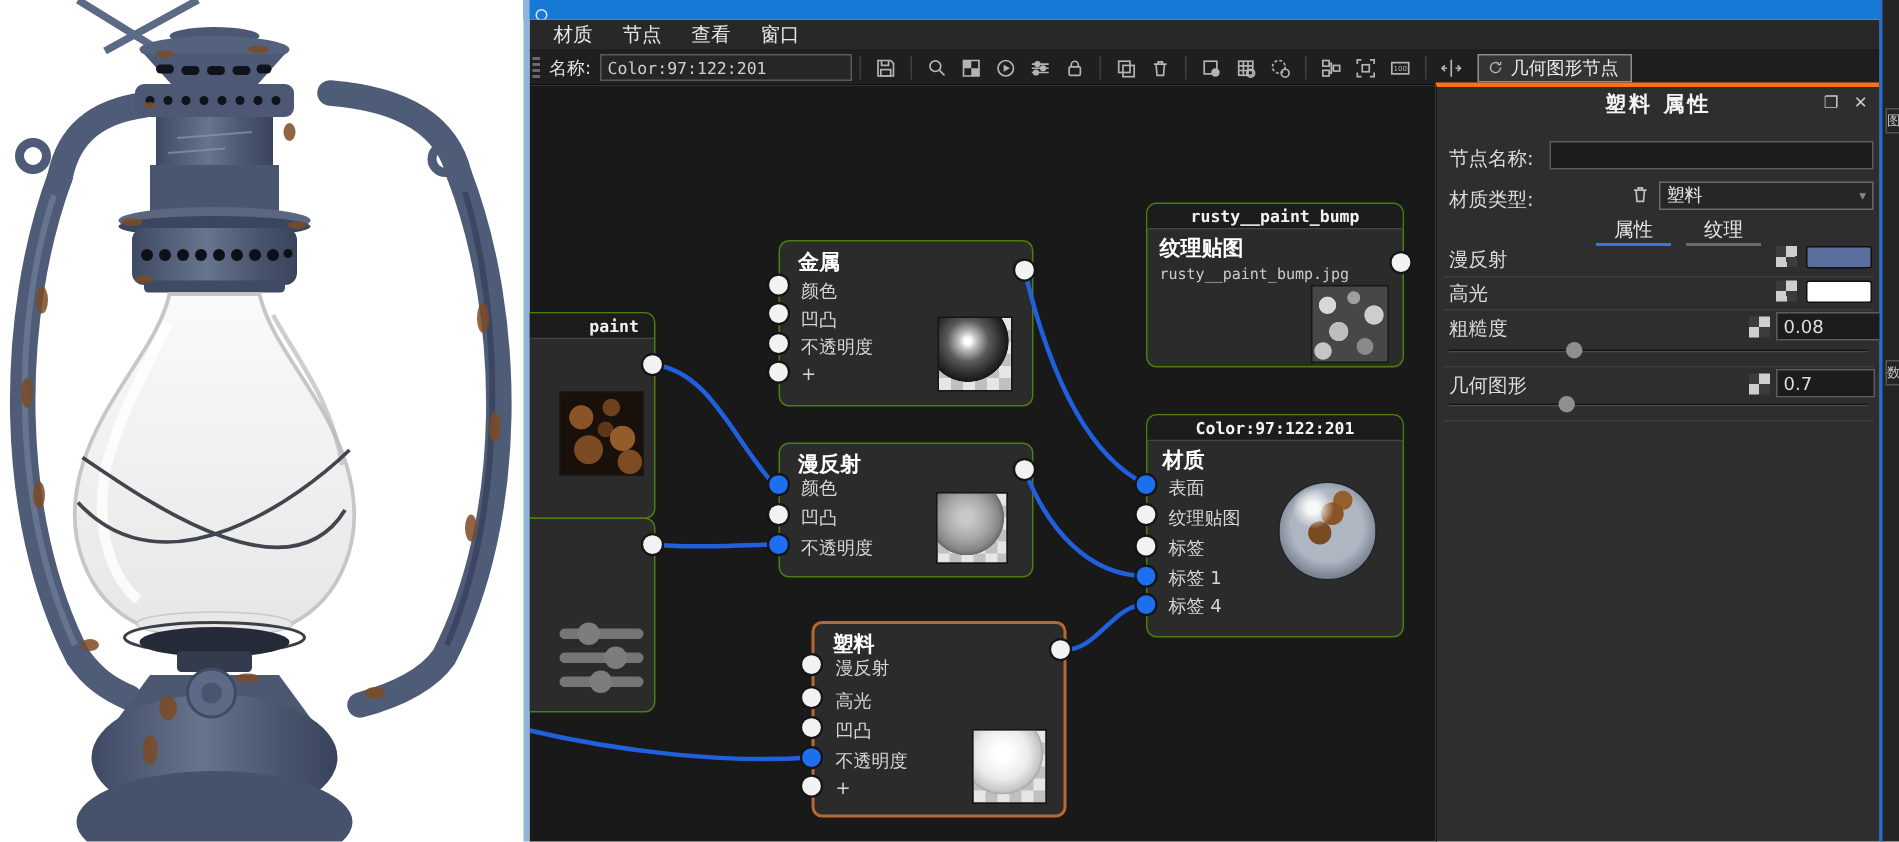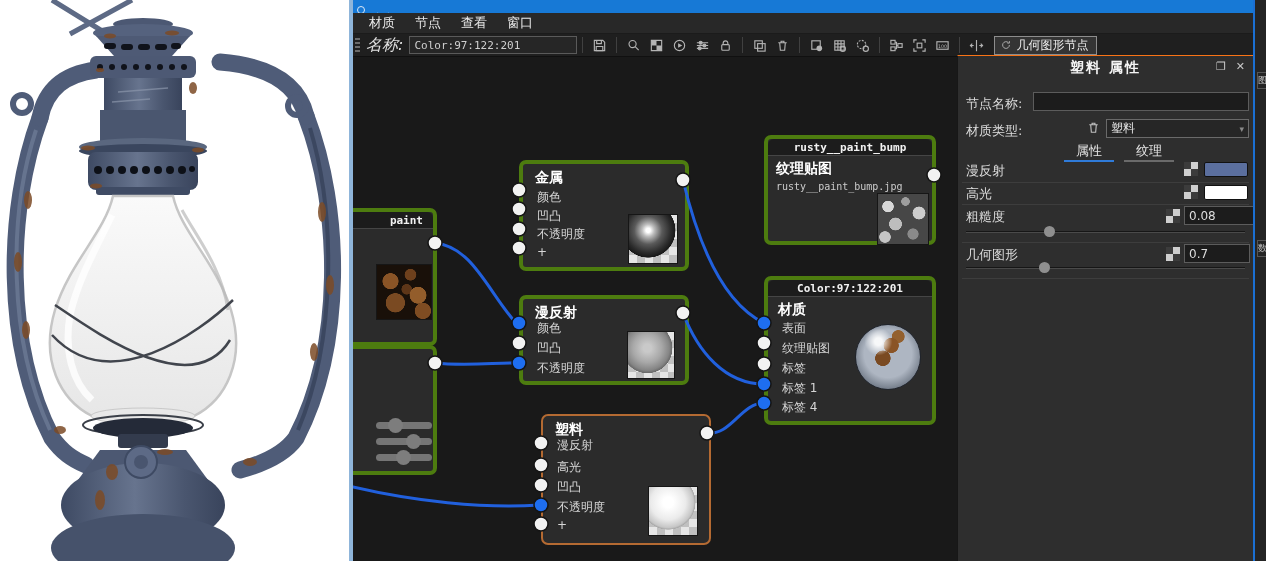--- a/index.html
+++ b/index.html
@@ -18,32 +18,32 @@
   .titlebar .wtitle { margin-top:22px; letter-spacing:1px; }
   .wctrls { position:absolute; right:14px; top:4px; display:flex; gap:36px; color:#eaf3fd; font-size:9px; }
   .menubar { position:absolute; left:353px; top:13px; right:13px; height:21px; background:#282828; display:flex;
     align-items:center; padding-left:6px; z-index:4; border-bottom:1px solid #1b1b1b; }
   .mitem { color:#e8e8e8; font-size:13px; padding:0 10px; height:100%; display:flex; align-items:center; }
 
   .toolbar { position:absolute; left:353px; top:34px; right:13px; height:23px; background:#1f1f1f;
     border-bottom:1px solid #101010; display:flex; align-items:center; z-index:4; }
   .grip { width:5px; height:15px; margin:0 4px 0 2px;
     background:repeating-linear-gradient(to bottom,#6a6a6a 0 2px,transparent 2px 4px); }
-  .tname { color:#e2e2e2; font-size:16px; margin:0 6px 0 2px; white-space:nowrap;font-style:italic; }
+  .tname { color:#e2e2e2; font-size:12px; margin:0 6px 0 2px; white-space:nowrap; }
   .tinput { width:168px; height:18px; background:#262626; border:1px solid #5a5a5a; color:#cfcfcf;
     font-family:"DejaVu Sans Mono","Liberation Mono",monospace; font-size:11px; padding:0 4px; }
   .tsep { width:1px; height:16px; background:#404040; margin:0 5px; }
   .tico { width:23px; height:21px; display:flex; align-items:center; justify-content:center; }
   svg.ti { width:15px; height:15px; stroke:#b4b4b4; fill:none; stroke-width:1.2; }
   .geo-btn { height:19px; border:1px solid #8d8d8d; background:#343434; color:#ececec; font-size:12px;
     display:flex; align-items:center; gap:4px; padding:0 8px 0 5px; margin-left:6px; white-space:nowrap; }
 
   
   .graph { position:absolute; left:353px; top:57px; width:604px; height:504px; background:#191919; overflow:hidden; z-index:3; }
-  .node { position:absolute; background:#2b2b2b; border:4px solid #4d7c0f; border-radius:7px; z-index:1; }
+  .node { position:absolute; background:#2b2b2b; border:1px solid #4d7c0f; border-radius:7px; z-index:1; }
   .node.sel { border:2px solid #b46a32; }
   .ntitle { position:absolute; left:12px; top:5px; color:#fff; font-weight:bold; font-size:14px; white-space:nowrap; }
   .nhead { position:absolute; left:0; top:0; right:0; height:17px; background:#1c1c1c; border-bottom:1px solid #454545;
     border-radius:6px 6px 0 0; color:#f2f2f2; font-family:"DejaVu Sans Mono","Liberation Mono",monospace;
     font-size:11px; font-weight:bold; text-align:center; line-height:17px; white-space:nowrap; overflow:hidden; }
   .prow { position:absolute; left:14px; color:#d6d6d6; font-size:12px; white-space:nowrap; }
   .thumb { position:absolute; border:1px solid #161616; }
   .ball-metal { background:
     radial-gradient(circle at 40% 32%, #ffffff 0 5%, #bdbdbd 14%, #5a5a5a 32%, #2b2b2b 52%, #181818 62%, transparent 63%),
     conic-gradient(#e6e6e6 0 25%, #c0c0c0 0 50%, #e6e6e6 0 75%, #c0c0c0 0); background-size:auto,16px 16px; }
@@ -73,21 +73,21 @@
     radial-gradient(circle at 42% 52%, #7a4a22 0 15%, transparent 16%),
     radial-gradient(circle at 66% 18%, #93602e 0 9%, transparent 10%),
     radial-gradient(circle at 50% 45%, #aeb6c2 0 50%, #79828f 72%, #3f4550 100%); }
   .sliders-gfx { position:absolute; width:56px; }
   .sl-row { position:relative; height:7px; border-radius:4px; background:#757575; margin:9px 0; }
   .sl-knob { position:absolute; top:-4px; width:15px; height:15px; border-radius:50%; background:#7d7d7d; }
   .wires { position:absolute; left:0; top:0; z-index:2; }
 
   
   .panel { position:absolute; left:957px; top:55px; width:296px; height:506px; background:#2e2e2e;
-    border-left:1px solid #171717; border-top:1px solid #f97316; z-index:4; color:#e0e0e0; }
+    border-left:1px solid #171717; border-top:3px solid #f97316; z-index:4; color:#e0e0e0; }
   .phead { position:relative; height:24px; display:flex; align-items:center; justify-content:center; }
   .ptitle { font-weight:bold; font-size:14px; color:#f4f4f4; letter-spacing:2px; }
   .picons { position:absolute; right:8px; top:4px; display:flex; gap:10px; color:#c9c9c9; font-size:11px; }
   .plabel { position:absolute; left:8px; font-size:13px; color:#dcdcdc; white-space:nowrap; }
   .pinput { position:absolute; background:#1c1c1c; border:1px solid #5c5c5c; color:#dddddd; font-size:12px;
     padding:0 4px; height:19px; }
   .pdrop { position:absolute; background:#262626; border:1px solid #6a6a6a; color:#e6e6e6; font-size:12px;
     height:19px; display:flex; align-items:center; padding:0 4px; justify-content:space-between; }
   .ptab { position:absolute; width:50px; text-align:center; font-size:13px; height:20px; color:#e6e6e6; }
   .checker { position:absolute; width:14px; height:14px;

